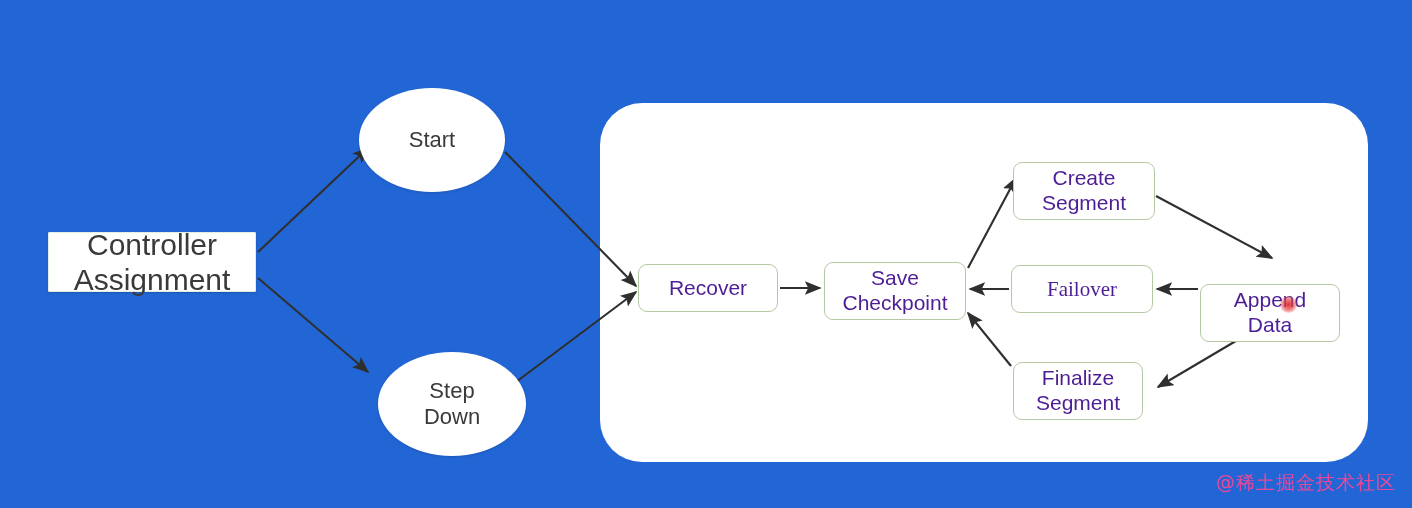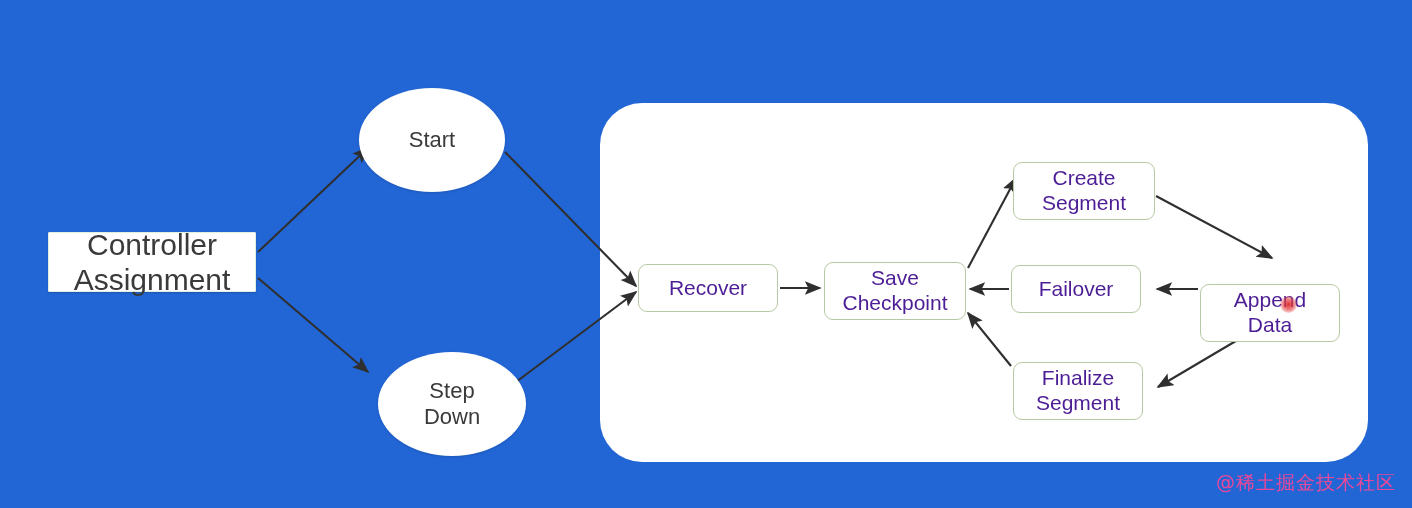--- a/index.html
+++ b/index.html
@@ -118,21 +118,21 @@
       <div class="node rect-outer" style="left: 48px; top: 232px; width: 208px; height: 60px;">Controller
 Assignment</div>
       <div class="node ellipse" style="left: 359px; top: 88px; width: 146px; height: 104px;">Start</div>
       <div class="node ellipse" style="left: 378px; top: 352px; width: 148px; height: 104px;">Step
 Down</div>
       <div class="node rect" style="left: 638px; top: 264px; width: 140px; height: 48px;">Recover</div>
       <div class="node rect" style="left: 824px; top: 262px; width: 142px; height: 58px;">Save
 Checkpoint</div>
       <div class="node rect" style="left: 1013px; top: 162px; width: 142px; height: 58px;">Create
 Segment</div>
-      <div class="node rect" style="left: 1011px; top: 265px; width: 130px; height: 48px;">Failover</div>
+      <div class="node rect" style="left: 1011px; top: 265px; width: 142px; height: 48px; font-family: Liberation Serif, serif;">Failover</div>
       <div class="node rect" style="left: 1200px; top: 262px; width: 140px; height: 58px; margin-top: 22px;">Append
 Data</div>
       <div class="node rect" style="left: 1013px; top: 362px; width: 130px; height: 58px;">Finalize
 Segment</div>
     </div>
 
   <div class="cursor-dot" id="cursor-dot" style="left: 1280px; top: 296px;"></div>
 
   <div class="watermark">@稀土掘金技术社区</div>
 

